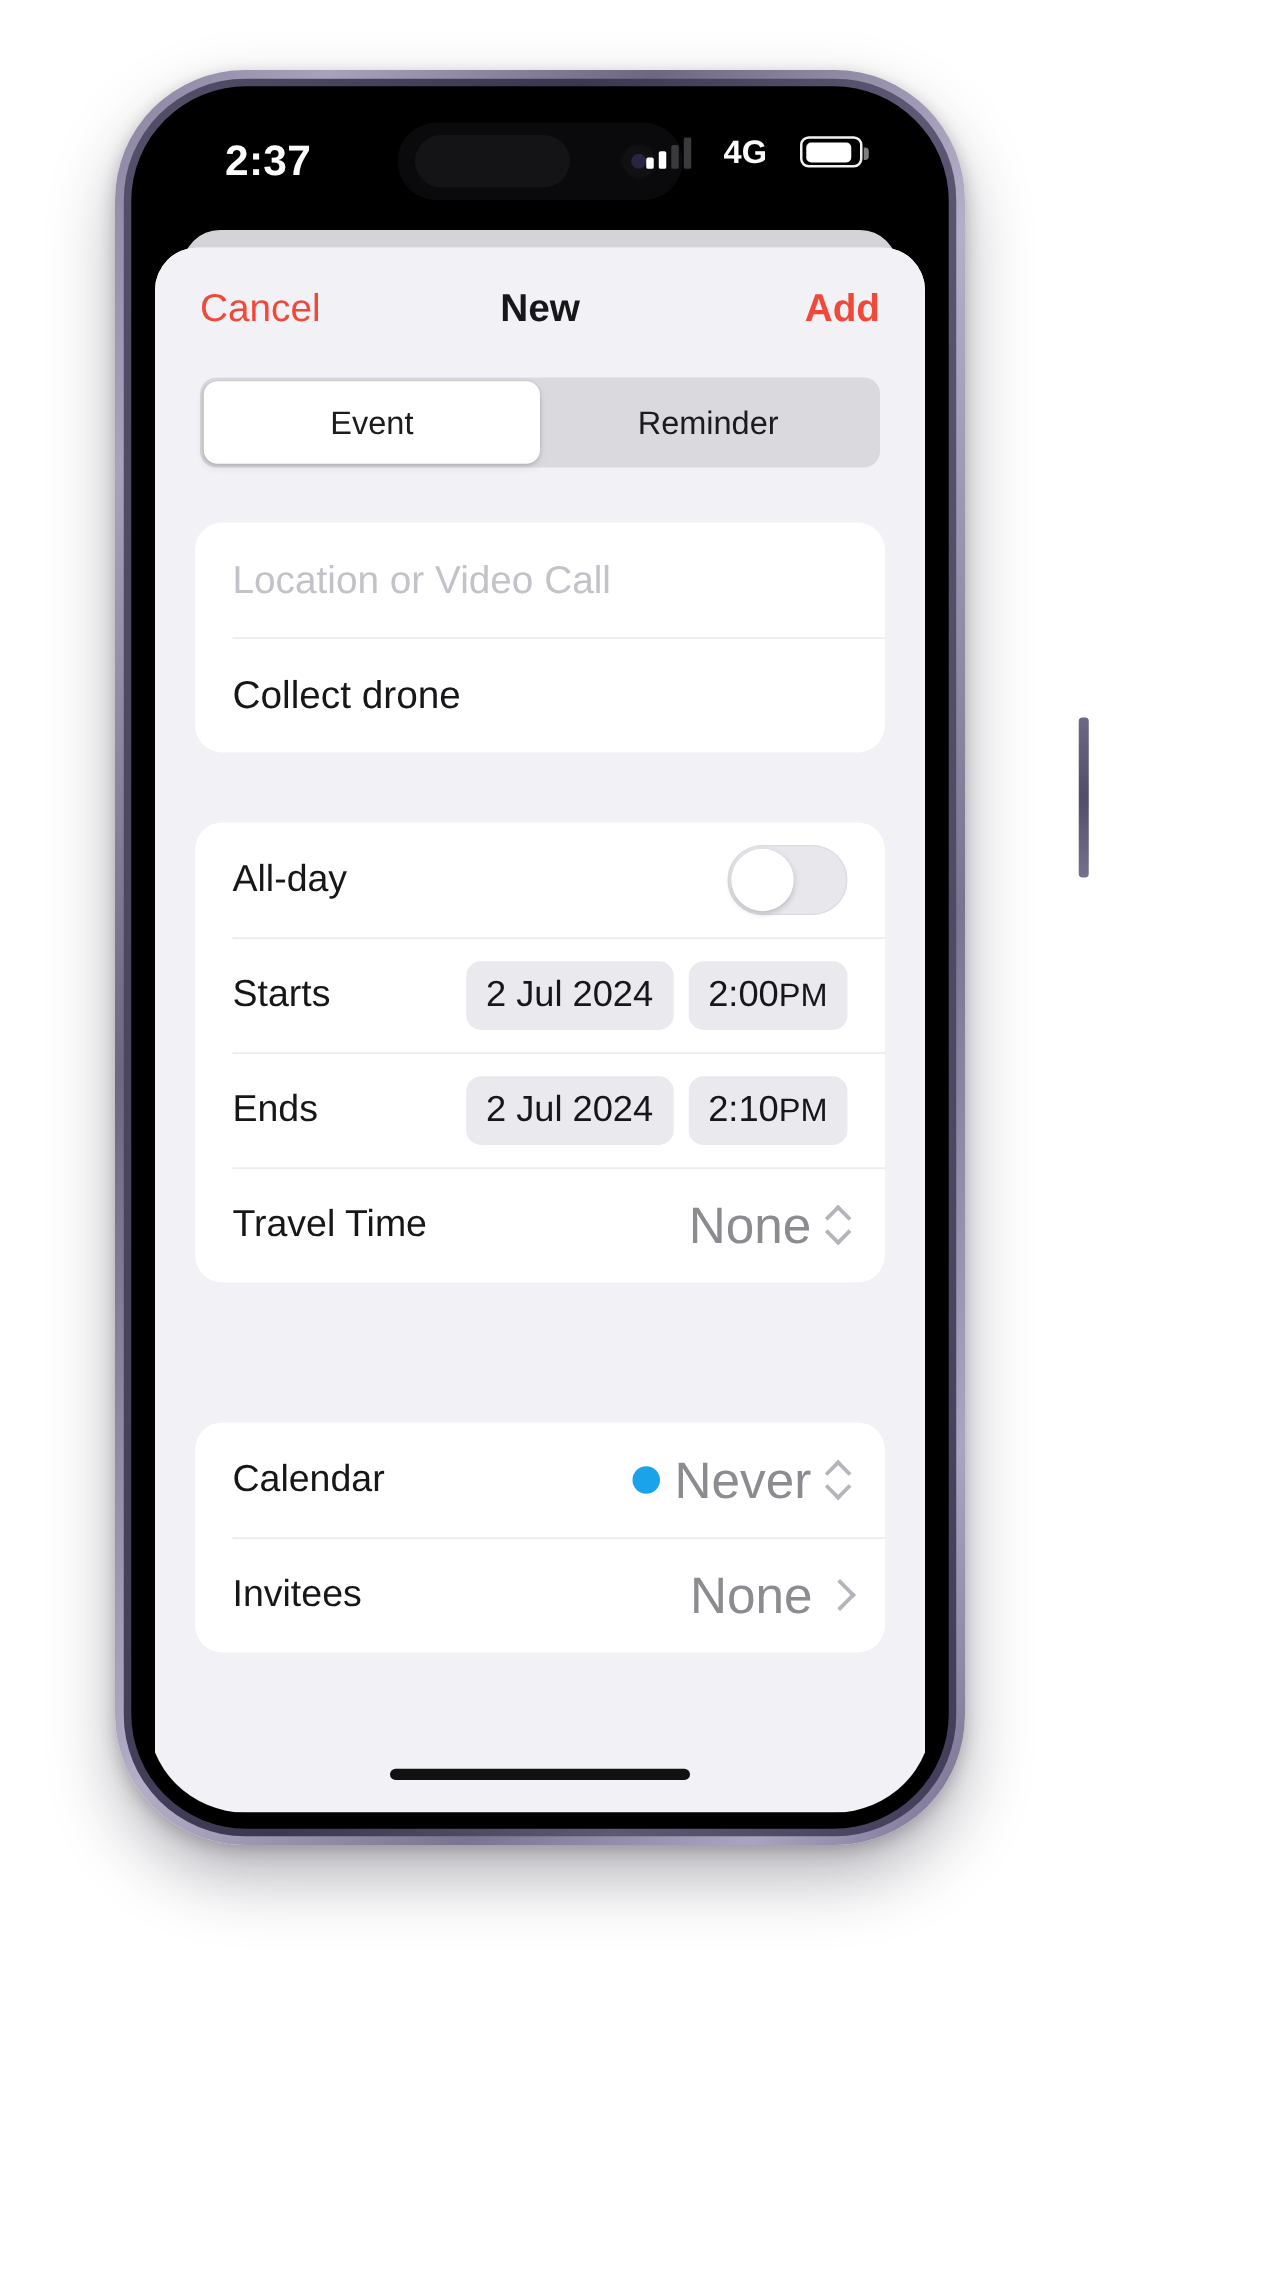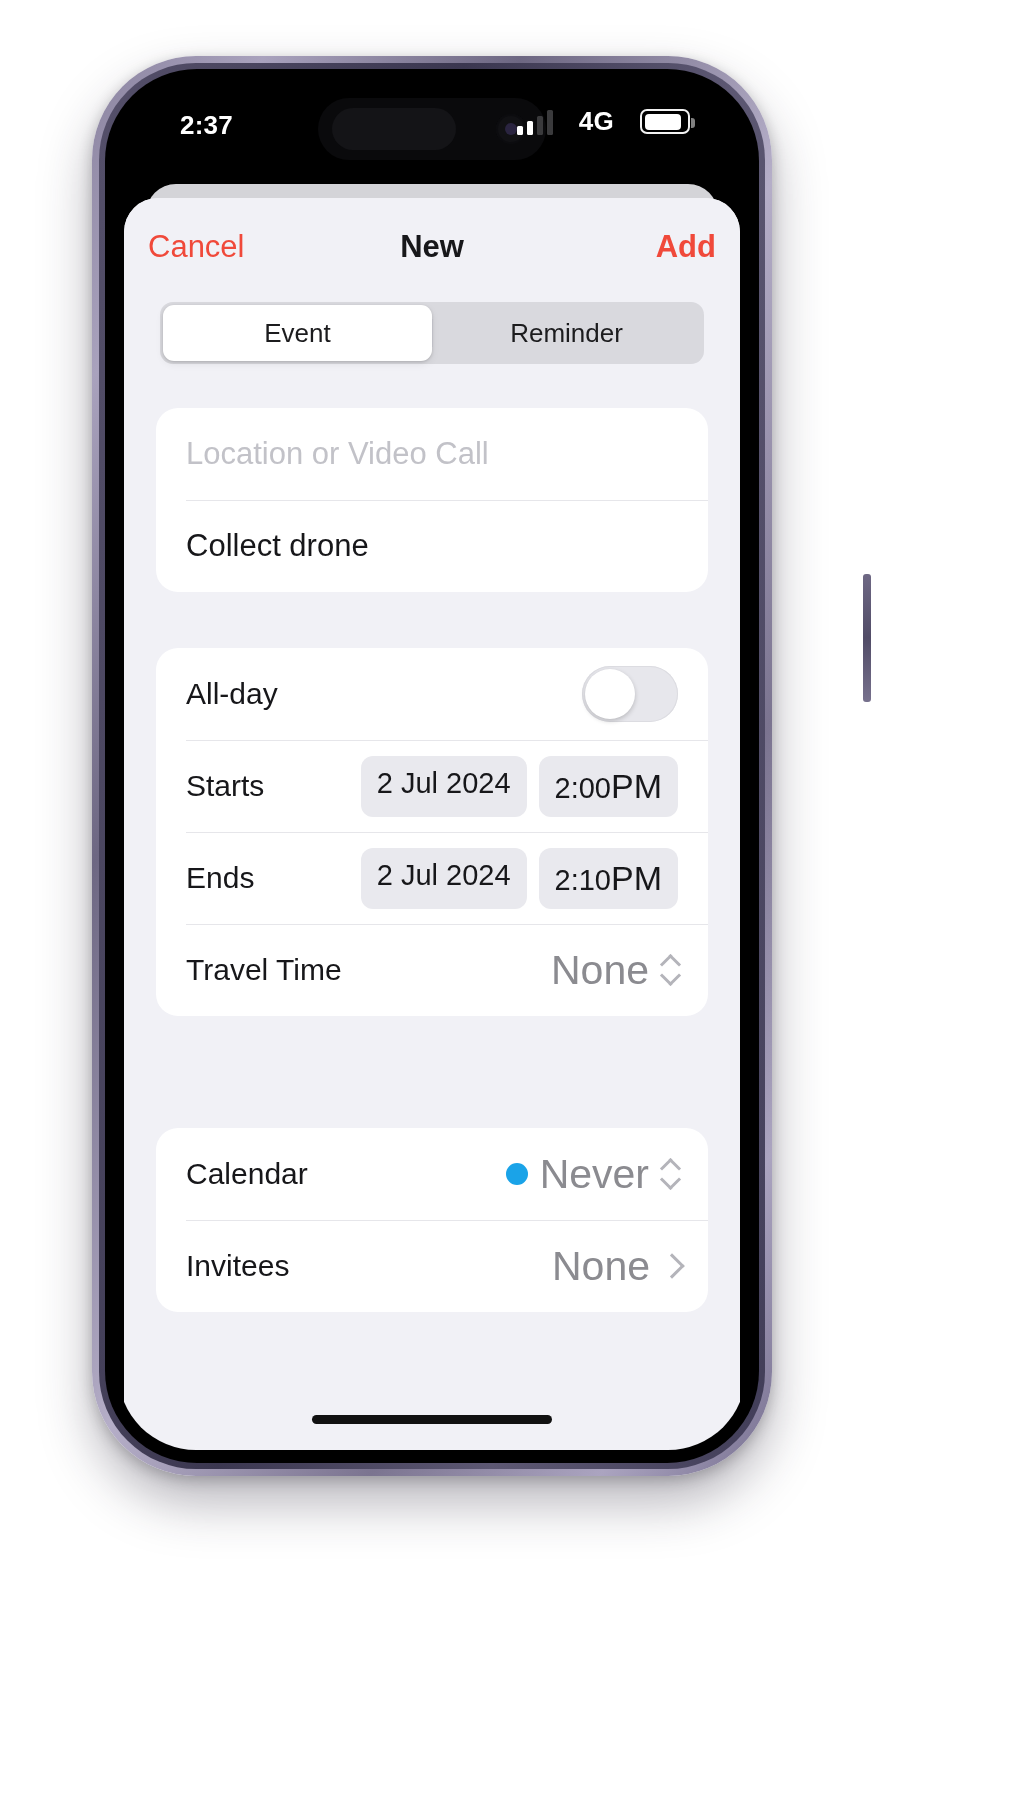--- a/index.html
+++ b/index.html
@@ -38,21 +38,21 @@
   .btn-silence{ left:86px; top:338px; width:7px; height:38px; }
   .btn-volup{   left:85px; top:428px; width:8px; height:76px; }
   .btn-voldn{   left:85px; top:528px; width:8px; height:76px; }
   .btn-power{   left:771px; top:518px; width:8px; height:128px; }
 
   
   .statusbar{
     position:absolute; left:0; top:0; width:100%; height:96px; color:#fff; z-index:6;
   }
   .sb-time{
-    position:absolute; left:62px; top:28px; font-size:26px; font-weight:700;
+    position:absolute; left:62px; top:28px; font-size:34px; font-weight:700;
     letter-spacing:.2px; font-family:"Liberation Sans", sans-serif;
   }
   .dynamic-island{
     position:absolute; left:50%; transform:translateX(-50%); top:16px;
     width:228px; height:62px; border-radius:34px; background:#0a0a0c;
   }
   .di-pill{ position:absolute; left:14px; top:10px; width:124px; height:42px;
             border-radius:24px; background:#141417; }
   .di-cam{ position:absolute; right:20px; top:16px; width:30px; height:30px;
            border-radius:50%; background:#111114;
@@ -81,31 +81,31 @@
     position:absolute; left:28px; right:28px; top:102px; height:60px;
     border-radius:30px 30px 0 0; background:#d4d4d8; z-index:2;
   }
   .sheet{
     position:absolute; left:6px; right:6px; top:116px; bottom:0;
     background:#f1f1f6; border-radius:34px 34px 0 0; z-index:3; overflow:hidden;
   }
 
   .navbar{
     position:relative; height:98px; display:flex; align-items:center;
-    padding:0 24px; background:#f1f1f6;
+    padding:0 36px; background:#f1f1f6;
   }
   .nav-cancel{ font-size:31px; color:#f0493a; }
   .nav-title{ position:absolute; left:0; right:0; text-align:center;
               font-size:31px; font-weight:700; color:#17171a; pointer-events:none; }
   .nav-add{ margin-left:auto; font-size:31px; color:#f0493a; font-weight:600; }
 
   
   .seg-wrap{ padding:6px 36px 0; }
   .seg{
-    display:flex; background:#d9d9de; border-radius:13px; padding:3px; height:62px;
+    display:flex; background:#d9d9de; border-radius:13px; padding:3px; height:72px;
   }
   .seg-item{
     flex:1; display:flex; align-items:center; justify-content:center;
     font-size:26px; color:#1c1c1e; border-radius:11px;
   }
   .seg-item.active{
     background:#fff; box-shadow:0 1px 3px rgba(0,0,0,.16), 0 3px 8px rgba(0,0,0,.07);
   }
   .seg-item.inactive{ position:relative; }
   .seg-item.inactive::before{
@@ -144,21 +144,21 @@
     position:absolute; left:3px; top:3px; width:50px; height:50px; border-radius:50%;
     background:#fff; box-shadow:0 2px 5px rgba(0,0,0,.2);
   }
 
   
   .pill-group{ margin-left:auto; display:flex; gap:12px; }
   .pill{
     background:#e9e9ee; border-radius:12px; padding:11px 16px;
     font-size:29px; color:#17171a; white-space:nowrap;
   }
-  .pill .ampm{ font-size:34px;margin-top:44px; }
+  .pill .ampm{ font-size:26px;margin-top:44px; }
 
   .chev-ud{ display:inline-block; width:17px; height:30px; position:relative; }
   .chev-ud::before, .chev-ud::after{
     content:""; position:absolute; left:2px; width:12px; height:12px;
     border-left:3px solid #b4b4ba; border-top:3px solid #b4b4ba;
   }
   .chev-ud::before{ top:2px; transform:rotate(45deg); }
   .chev-ud::after{ bottom:2px; transform:rotate(225deg); }
 
   .chev-r{ display:inline-block; width:16px; height:28px; position:relative; }

